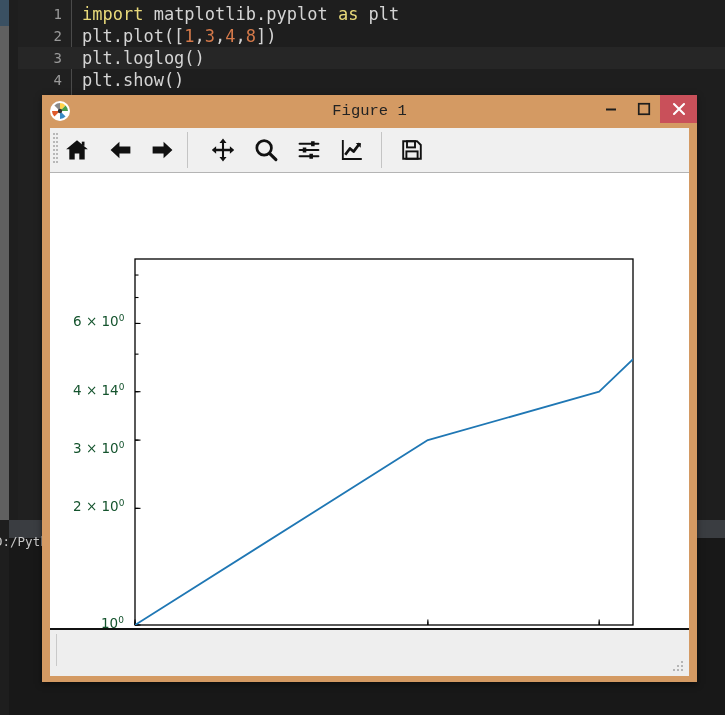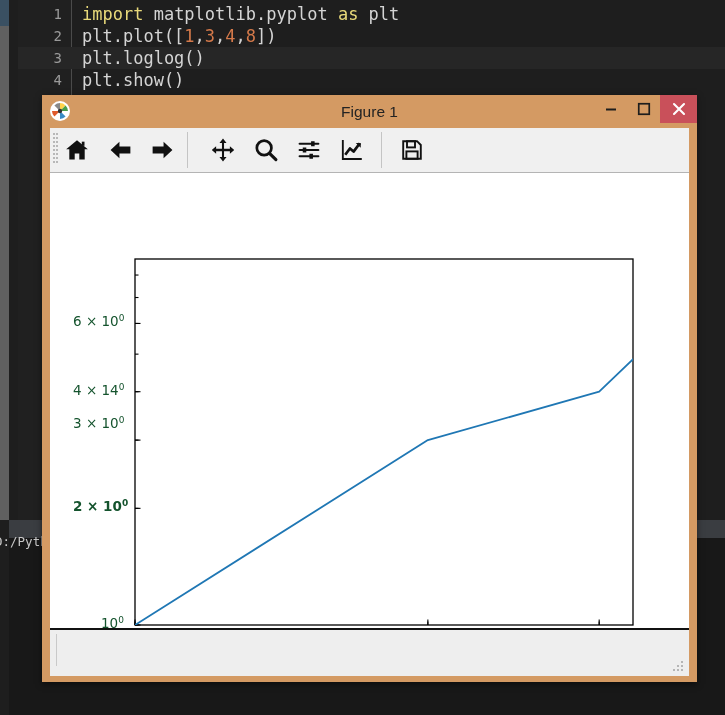--- a/index.html
+++ b/index.html
@@ -108,21 +108,21 @@
   #figure-window {
     position: absolute;
     left: 42px; top: 95px;
     width: 655px; height: 587px;
     background: #d49a63;
     box-shadow: 0 2px 6px rgba(0,0,0,0.5);
   }
   #titlebar {
     position: absolute;
     left: 0; top: 0;
-    width: 655px; height: 33px;
+    width: 655px; height: 33px; font-family: Liberation Mono, monospace;
   }
   #title-icon {
     position: absolute;
     left: 8px; top: 6px;
     width: 20px; height: 20px;
     border-radius: 50%;
     background: #fafafa;
     overflow: hidden;
   }
   #title-text {
@@ -402,22 +402,22 @@
             <line x1="85" y1="218.69348911993708" x2="90.5" y2="218.69348911993708" stroke="#000" stroke-width="1.1"></line>
             <line x1="85" y1="150.45570910047246" x2="90.5" y2="150.45570910047246" stroke="#000" stroke-width="1.1"></line>
             <clipPath id="axclip">
               <rect x="85" y="86" width="498" height="366"></rect>
             </clipPath>
             <polyline points="85.00,452.00 377.87,267.11 549.18,218.69 670.73,102.04" fill="none" stroke="#1f77b4" stroke-width="1.8" stroke-linejoin="round" stroke-linecap="round" clip-path="url(#axclip)"></polyline>
           </g>
       </svg>
       <div id="tick-labels">
           <div class="tick-label" style="top: 442px; left: 51px;"><span>10</span><sup>0</sup></div>
-          <div class="tick-label" style="top: 325.347px; left: 23px; font-weight: bold;"><span>2 × 10</span><sup>0</sup></div>
-          <div class="tick-label" style="top: 242px; left: 23px; text-align: right;"><span>3 × 10</span><sup>0</sup></div>
+          <div class="tick-label" style="top: 325.347px; left: 23px;"><span>2 × 10</span><sup>0</sup></div>
+          <div class="tick-label" style="top: 267px; left: 23px; text-align: right;"><span>3 × 10</span><sup>0</sup></div>
           <div class="tick-label" style="top: 208.693px; left: 23px;"><span>4 × 14</span><sup>0</sup></div>
           <div class="tick-label" style="top: 140.456px; left: 23px;"><span>6 × 10</span><sup>0</sup></div>
         </div>
     </div>
 
     <div id="statusbar">
       <div id="status-inner"></div>
       <div id="resize-grip">
         <svg width="12" height="12" viewBox="0 0 12 12" fill="#b5b5b5">
           <rect x="9" y="1" width="2" height="2"></rect>

